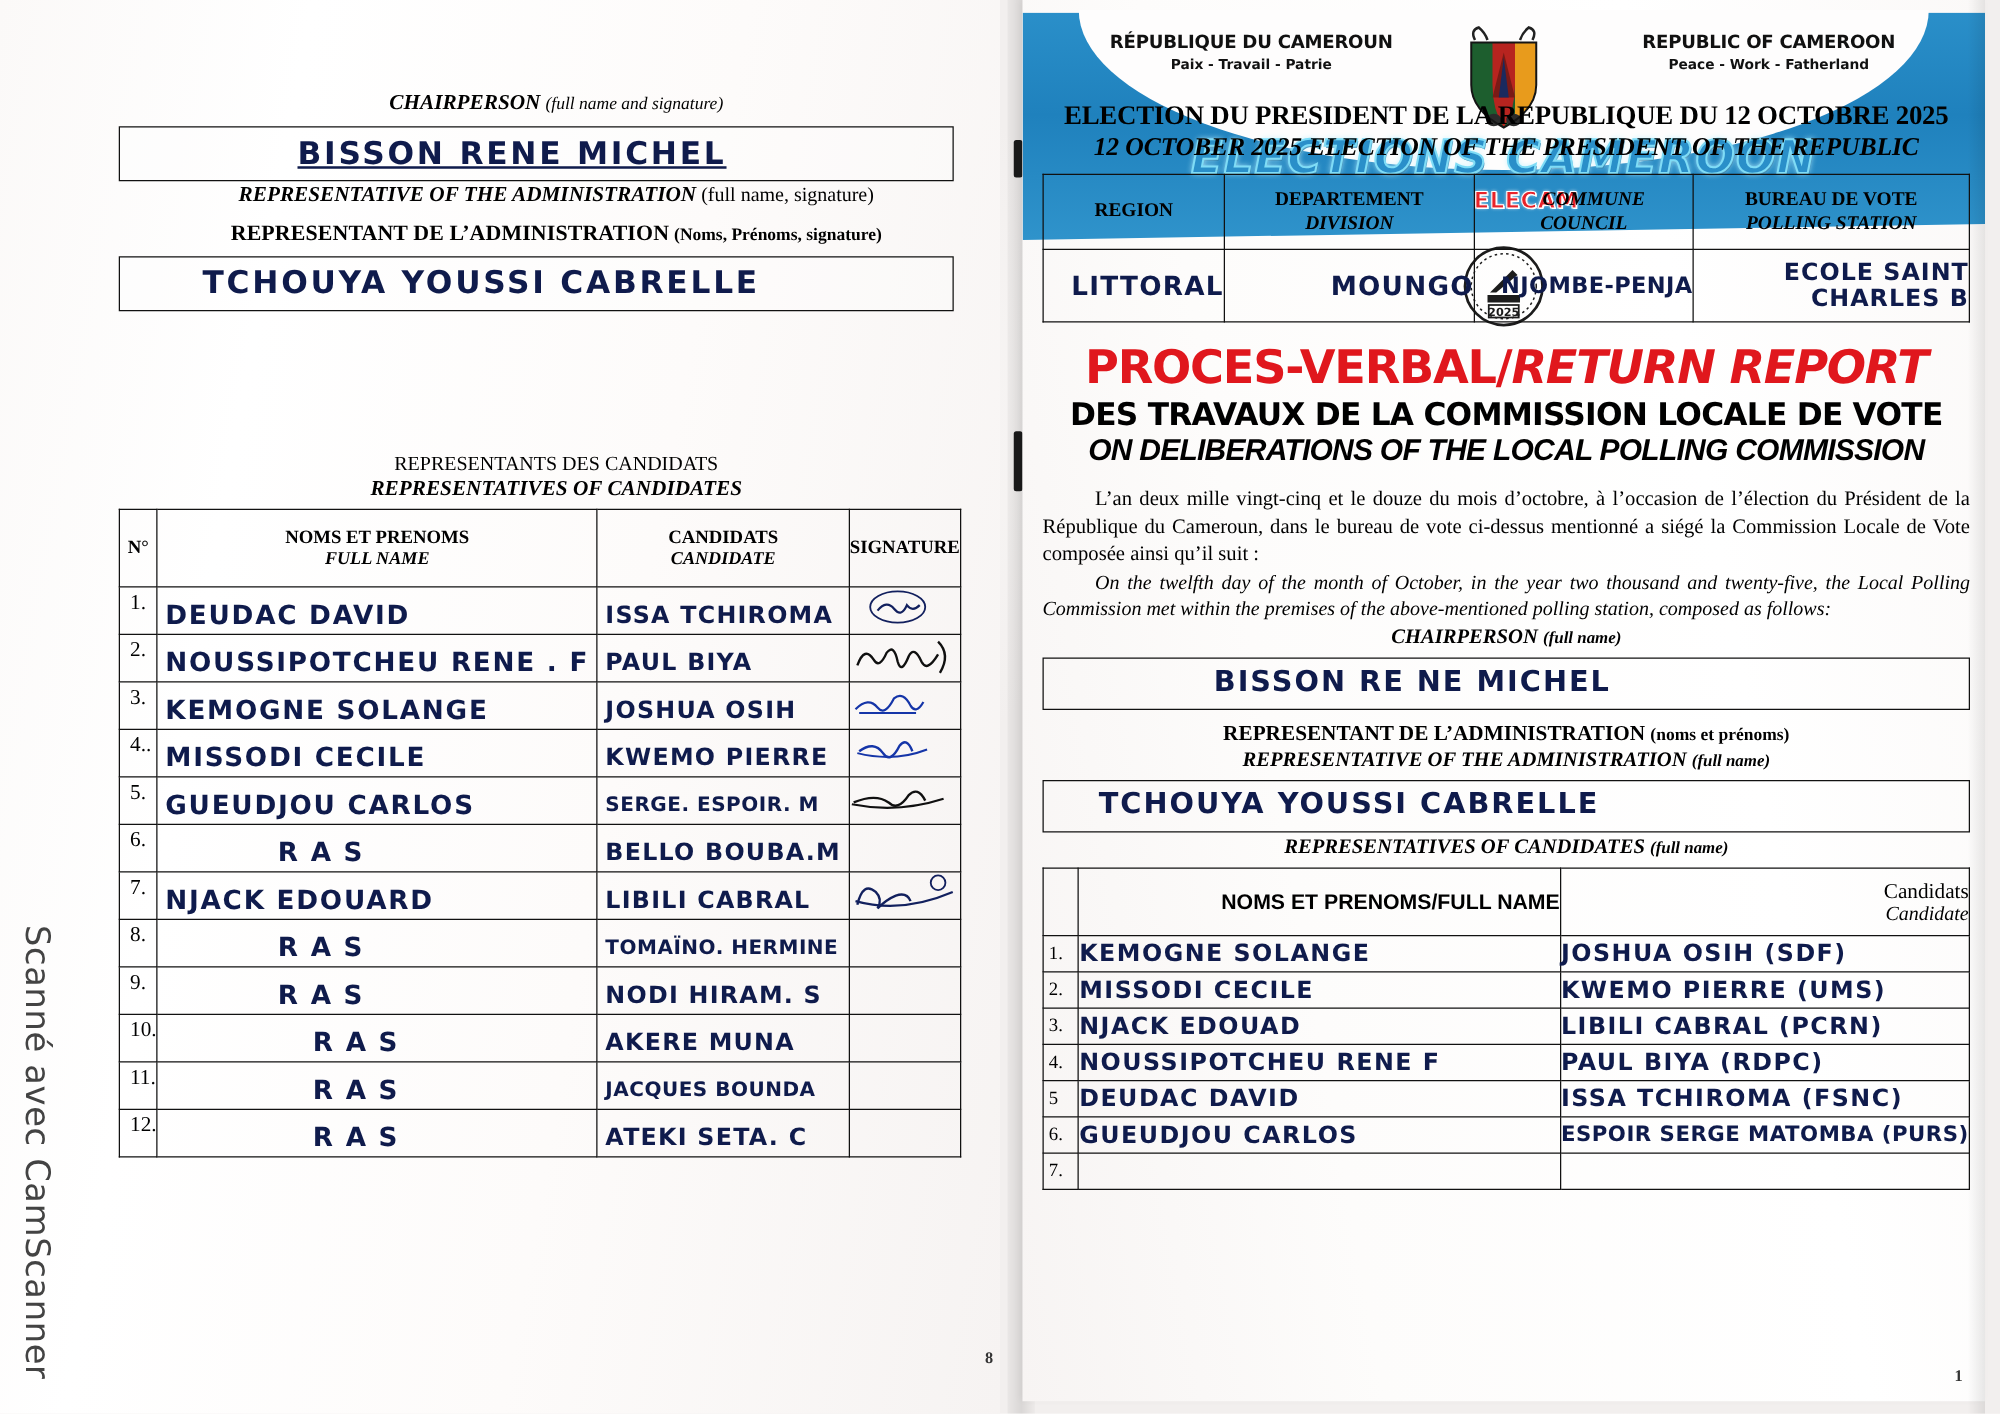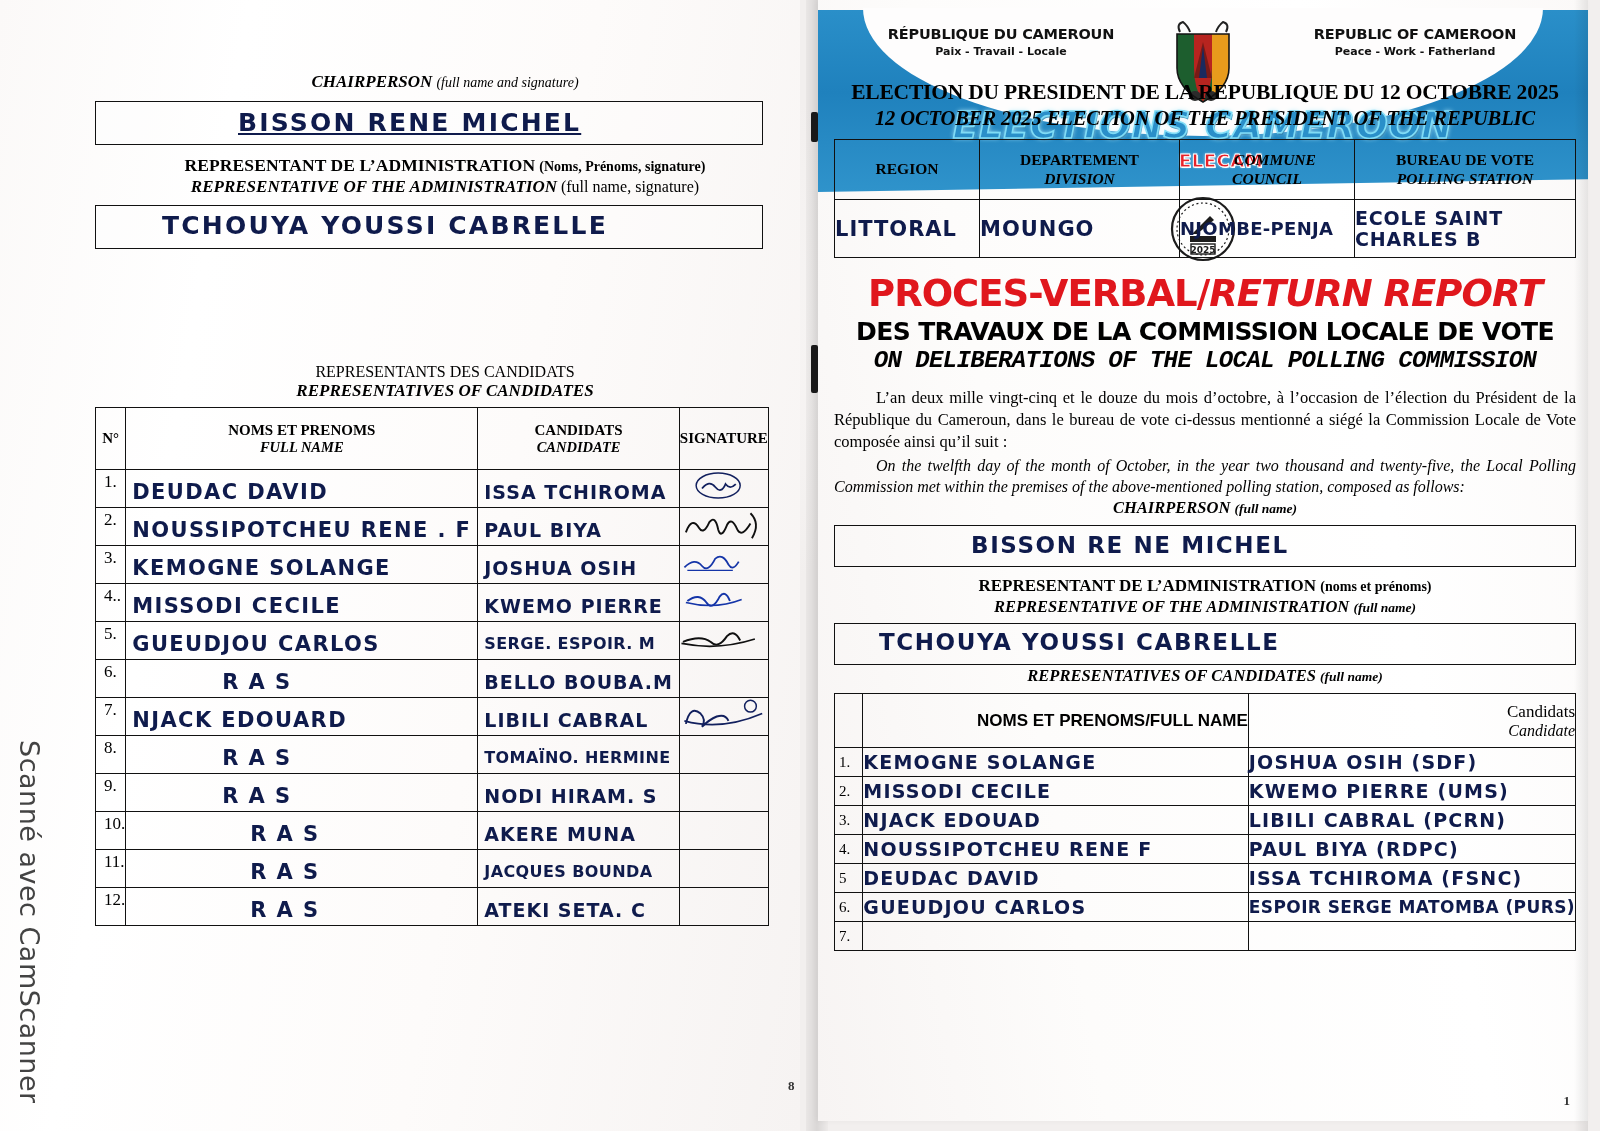--- a/index.html
+++ b/index.html
@@ -114,37 +114,37 @@
   .seal { position: absolute; left: 50%; top: 196px; transform: translateX(-50%); width: 66px; height: 66px; }
 
   .rp-inner { position: absolute; left: 16px; top: 0; width: 742px; }
   .el-title { text-align: center; font-size: 21.5px; font-weight: bold; letter-spacing: -.2px; }
   .el-title-it { text-align: center; font-size: 20.5px; font-weight: bold; font-style: italic; letter-spacing: -.1px; }
 
   table.rt { border-collapse: collapse; width: 100%; }
   table.rt td { border: 1.6px solid #111; }
   .rt-h { text-align: center; font-size: 15.5px; font-weight: bold; line-height: 1.2; height: 60px; }
   .rt-h i { display: block; font-style: italic; font-weight: bold; }
-  .rt-v { height: 58px; text-align: left; vertical-align: middle; }
+  .rt-v { height: 58px; text-align: right; vertical-align: middle; }
   .rt-v .hand { font-size: 21px; letter-spacing: 1px; display:block; }
   .rt-v .hand.sm { font-size: 18px; letter-spacing: .3px; }
   .rt-v .hand.two { font-size: 19px; line-height: 1.1; letter-spacing: .8px;}
 
   .pv-red {
     text-align: center; color: #e0171d;
     font-family: "DejaVu Sans", sans-serif; font-weight: bold;
     font-size: 37px; letter-spacing: -1px;
   }
   .pv-red i { font-style: italic; }
   .pv-b1 {
     text-align: center; font-family: "DejaVu Sans", sans-serif;
     font-weight: bold; font-size: 25px; letter-spacing: -.6px;
   }
   .pv-b2 {
-    text-align: center; font-family: Liberation Mono, monospace;
+    text-align: center; font-family: Liberation Sans, sans-serif;
     font-weight: bold; font-style: italic; font-size: 24px; letter-spacing: -.6px;
   }
   .para-fr { font-size: 16.5px; line-height: 1.33; text-align: justify; }
   .para-en { font-size: 16px; line-height: 1.33; text-align: justify; font-style: italic; }
   .indent-first { text-indent: 42px; }
 
   .r-lbl { text-align:center; font-size: 17px; font-weight: bold; }
   .r-lbl .paren { font-size: 14px; font-weight: bold; font-style: normal; }
   .r-lbl-it { text-align:center; font-size: 16.5px; font-weight: bold; font-style: italic; }
   .r-lbl-it .paren { font-size: 13.5px; font-style: italic; font-weight: bold; }
@@ -186,27 +186,27 @@
 
       <div class="ctr" style="margin-top:72px;">
         <span class="hdr-it">CHAIRPERSON</span>
         <span class="paren" style="font-style:italic;font-size:14px;">(full name and signature)</span>
       </div>
 
       <div class="fieldbox" style="margin-top:9px;width:668px;">
         <span class="hand hand-lg" style="position:absolute;left:142px;top:6px;text-decoration:underline;">BISSON     RENE  MICHEL</span>
       </div>
 
+      <div class="ctr" style="margin-top:1px;">
+        <span class="hdr-it">REPRESENTATIVE OF THE ADMINISTRATION</span>
+        <span class="paren">(full name, signature)</span>
+      </div>
       <div class="ctr" style="margin-top:10px;">
         <span class="hdr-line">REPRESENTANT DE L’ADMINISTRATION</span>
         <span class="paren" style="font-style:normal;font-weight:bold;font-size:14px;">(Noms, Prénoms, signature)</span>
-      </div>
-      <div class="ctr" style="margin-top:1px;">
-        <span class="hdr-it">REPRESENTATIVE OF THE ADMINISTRATION</span>
-        <span class="paren">(full name, signature)</span>
       </div>
 
       <div class="fieldbox" style="margin-top:8px;width:668px;">
         <span class="hand hand-lg" style="position:absolute;left:66px;top:5px;">TCHOUYA   YOUSSI   CABRELLE</span>
       </div>
 
       <div class="ctr" style="margin-top:114px;">REPRESENTANTS DES CANDIDATS</div>
       <div class="ctr hdr-it" style="margin-top:0px;">REPRESENTATIVES OF CANDIDATES</div>
 
       <table class="lt" style="margin-top:6px;width:672px;">
@@ -341,21 +341,21 @@
   <div class="clip"></div>
 
   <div class="right-page">
 
     <div class="banner">
       <div class="blue"></div>
       <div class="notch"></div>
 
       <div class="bn-fr">
         <div class="bn-t1">RÉPUBLIQUE DU CAMEROUN</div>
-        <div class="bn-t2">Paix - Travail - Locale</div>
+        <div class="bn-t2">Paix - Travail - Patrie</div>
       </div>
       <div class="bn-en">
         <div class="bn-t1">REPUBLIC OF CAMEROON</div>
         <div class="bn-t2">Peace - Work - Fatherland</div>
       </div>
 
       <svg class="arms" viewBox="0 0 74 92">
         <path d="M14 16 Q10 8 17 6 Q22 10 24 16" fill="none" stroke="#222" stroke-width="2"></path>
         <path d="M60 16 Q64 8 57 6 Q52 10 50 16" fill="none" stroke="#222" stroke-width="2"></path>
         <path d="M11 18 H63 V52 Q63 72 37 86 Q11 72 11 52 Z" fill="#1d5e2e"></path>

